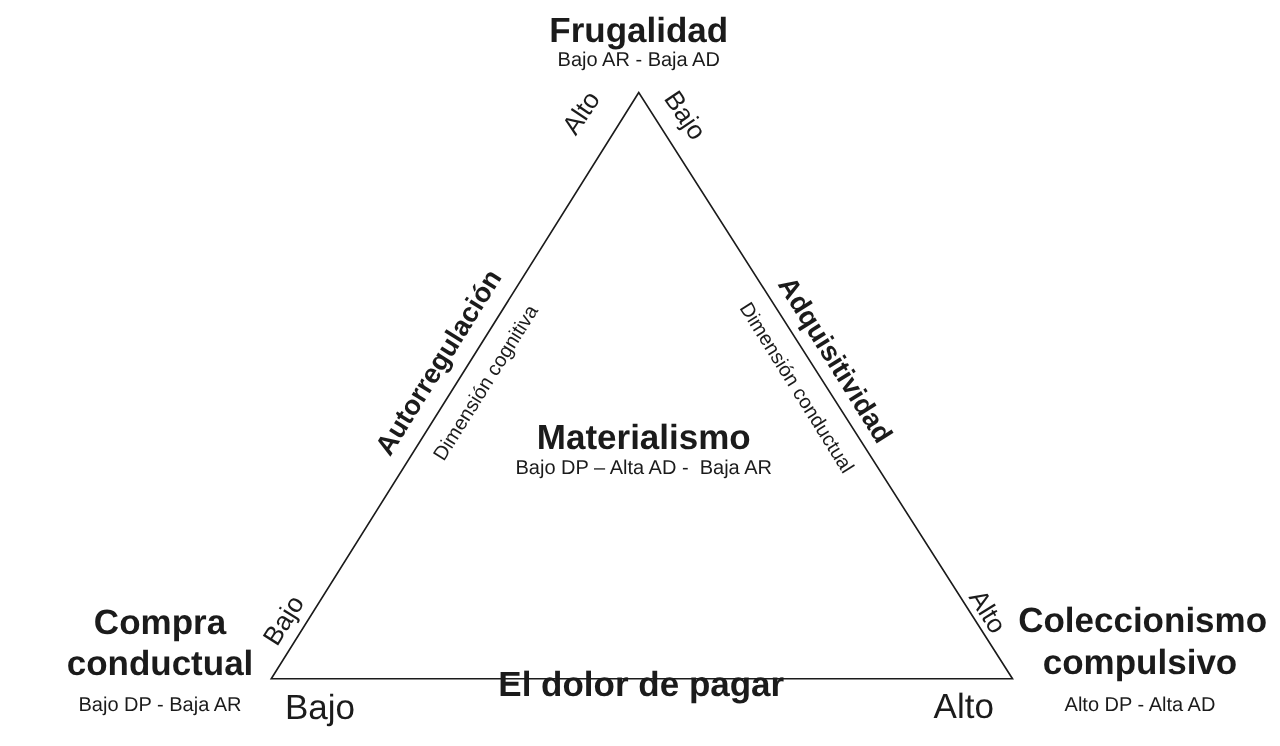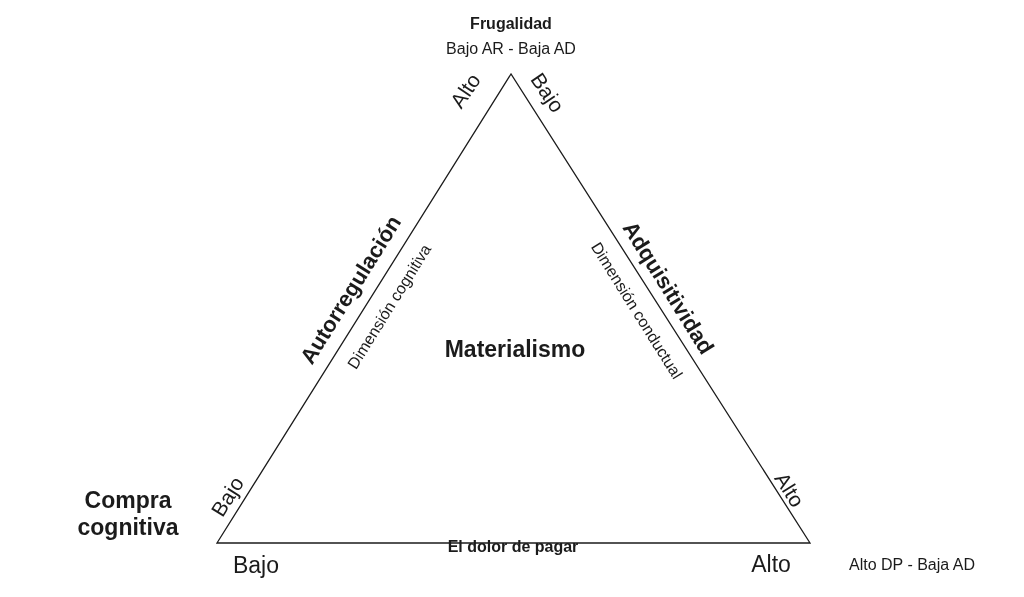--- a/index.html
+++ b/index.html
@@ -24,22 +24,22 @@
   .lbl {
     position: absolute;
     transform: translate(-50%, -50%);
     white-space: pre;
     text-align: center;
     line-height: 1.18;
     color: #1b1b1b;
   }
   .wrap { white-space: normal; }
   .bold { font-weight: bold; }
-  .t24 { font-size: 16px; }
-  .t23 { font-size: 23px; }
+  .t24 { font-size: 28px; }
+  .t23 { font-size: 28px; }
   .t22 { font-size: 22px; }
   .t21 { font-size: 21px; }
   .t16 { font-size: 16px; }
   .rotL { transform: translate(-50%, -50%) rotate(-58deg); }
   .rotR { transform: translate(-50%, -50%) rotate(58deg); }
   .rotL55 { transform: translate(-50%, -50%) rotate(-56deg); }
   .rotR55 { transform: translate(-50%, -50%) rotate(56deg); }
 </style>
 </head>
 <body>
@@ -58,22 +58,25 @@
 
   <div class="lbl bold t22 rotL" style="left:351px; top:290px;">Autorregulación</div>
   <div class="lbl t16 rotL" style="left:390px; top:307px;">Dimensión cognitiva</div>
   <div class="lbl t21 rotL" style="left:228px; top:497px;">Bajo</div>
 
   <div class="lbl bold t22 rotR" style="left:668px; top:288px;">Adquisitividad</div>
   <div class="lbl t16 rotR" style="left:636px; top:311px;">Dimensión conductual</div>
   <div class="lbl t21 rotR" style="left:789px; top:490px;">Alto</div>
 
   <div class="lbl bold t23" style="left:515px; top:350px;">Materialismo</div>
+  <div class="lbl t16" style="left:515px; top:376px;">Bajo DP – Alta AD -  Baja AR</div>
 
   <div class="lbl t23" style="left:256px; top:566px;">Bajo</div>
   <div class="lbl bold t24" style="left:513px; top:547px;">El dolor de pagar</div>
   <div class="lbl t23" style="left:771px; top:565px;">Alto</div>
 
-  <div class="lbl bold t23 wrap" style="left:128px; top:514px; width:150px;">Compra cognitiva</div>
+  <div class="lbl bold t23 wrap" style="left:128px; top:514px; width:150px;">Compra conductual</div>
+  <div class="lbl t16" style="left:128px; top:565px;">Bajo DP - Baja AR</div>
 
-  <div class="lbl t16" style="left:912px; top:565px;">Alto DP - Baja AD</div>
+  <div class="lbl bold t23 wrap" style="left:912px; top:513px; width:195px;">Coleccionismo compulsivo</div>
+  <div class="lbl t16" style="left:912px; top:565px;">Alto DP - Alta AD</div>
 
 </div>
 
 </body></html>

